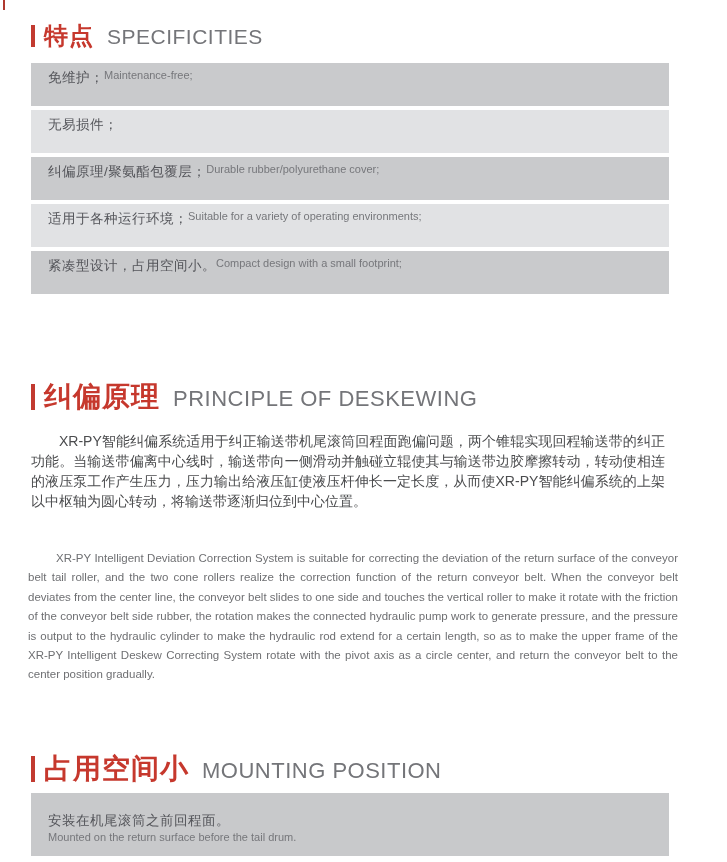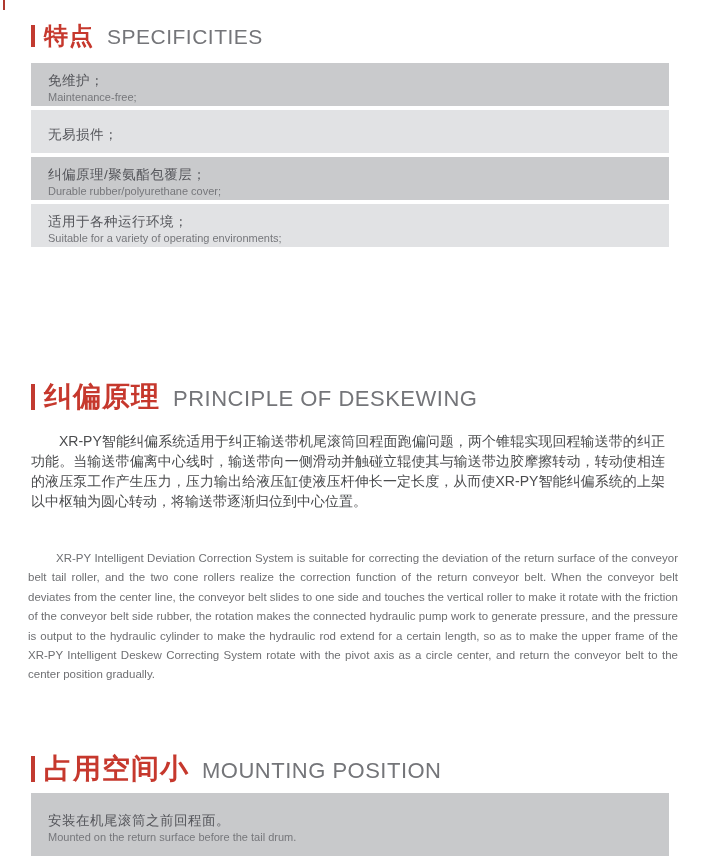--- a/index.html
+++ b/index.html
@@ -47,21 +47,21 @@
   #header-mounting { top: 750px; }
   #header-mounting .h-zh { font-size: 28px; }
   #header-mounting .h-en { font-size: 22px; }
   #header-mounting .red-rule { height: 26px; transform: translateY(4px); }
 
   
   .features { position: absolute; left: 31px; top: 63px; width: 638px; }
   .feature-bar {
     width: 638px; height: 43px; margin-bottom: 4px;
     padding: 5px 10px 0 17px;
-    display: flex; flex-direction: column; justify-content: center;
+    display: flex; 
   }
   .feature-bar.dark { background: #c9cacc; }
   .feature-bar.light { background: #e1e2e4; }
   .bar-zh {
     font-size: 13.5px; color: #54555a; line-height: 19px;
     letter-spacing: 0.5px;
   }
   .bar-en {
     font-size: 11px; color: #76777b; line-height: 14px;
   }
@@ -108,20 +108,24 @@
       <div class="bar-zh">无易损件；</div>
     </div>
     <div class="feature-bar dark">
       <div class="bar-zh">纠偏原理/聚氨酯包覆层；</div>
       <div class="bar-en">Durable rubber/polyurethane cover;</div>
     </div>
     <div class="feature-bar light">
       <div class="bar-zh">适用于各种运行环境；</div>
       <div class="bar-en">Suitable for a variety of operating environments;</div>
     </div>
+    <div class="feature-bar dark">
+      <div class="bar-zh">紧凑型设计，占用空间小。</div>
+      <div class="bar-en">Compact design with a small footprint;</div>
+    </div>
   </div>
 
   <div class="sec-header" id="header-principle">
     <div class="red-rule"></div>
     <span class="h-zh">纠偏原理</span>
     <span class="h-en">PRINCIPLE OF DESKEWING</span>
   </div>
 
   <div class="para-zh">XR-PY智能纠偏系统适用于纠正输送带机尾滚筒回程面跑偏问题，两个锥辊实现回程输送带的纠正功能。当输送带偏离中心线时，输送带向一侧滑动并触碰立辊使其与输送带边胶摩擦转动，转动使相连的液压泵工作产生压力，压力输出给液压缸使液压杆伸长一定长度，从而使XR-PY智能纠偏系统的上架以中枢轴为圆心转动，将输送带逐渐归位到中心位置。</div>
   <div class="para-en">XR-PY Intelligent Deviation Correction System is suitable for correcting the deviation of the return surface of the conveyor belt tail roller, and the two cone rollers realize the correction function of the return conveyor belt. When the conveyor belt deviates from the center line, the conveyor belt slides to one side and touches the vertical roller to make it rotate with the friction of the conveyor belt side rubber, the rotation makes the connected hydraulic pump work to generate pressure, and the pressure is output to the hydraulic cylinder to make the hydraulic rod extend for a certain length, so as to make the upper frame of the XR-PY Intelligent Deskew Correcting System rotate with the pivot axis as a circle center, and return the conveyor belt to the center position gradually.</div>

